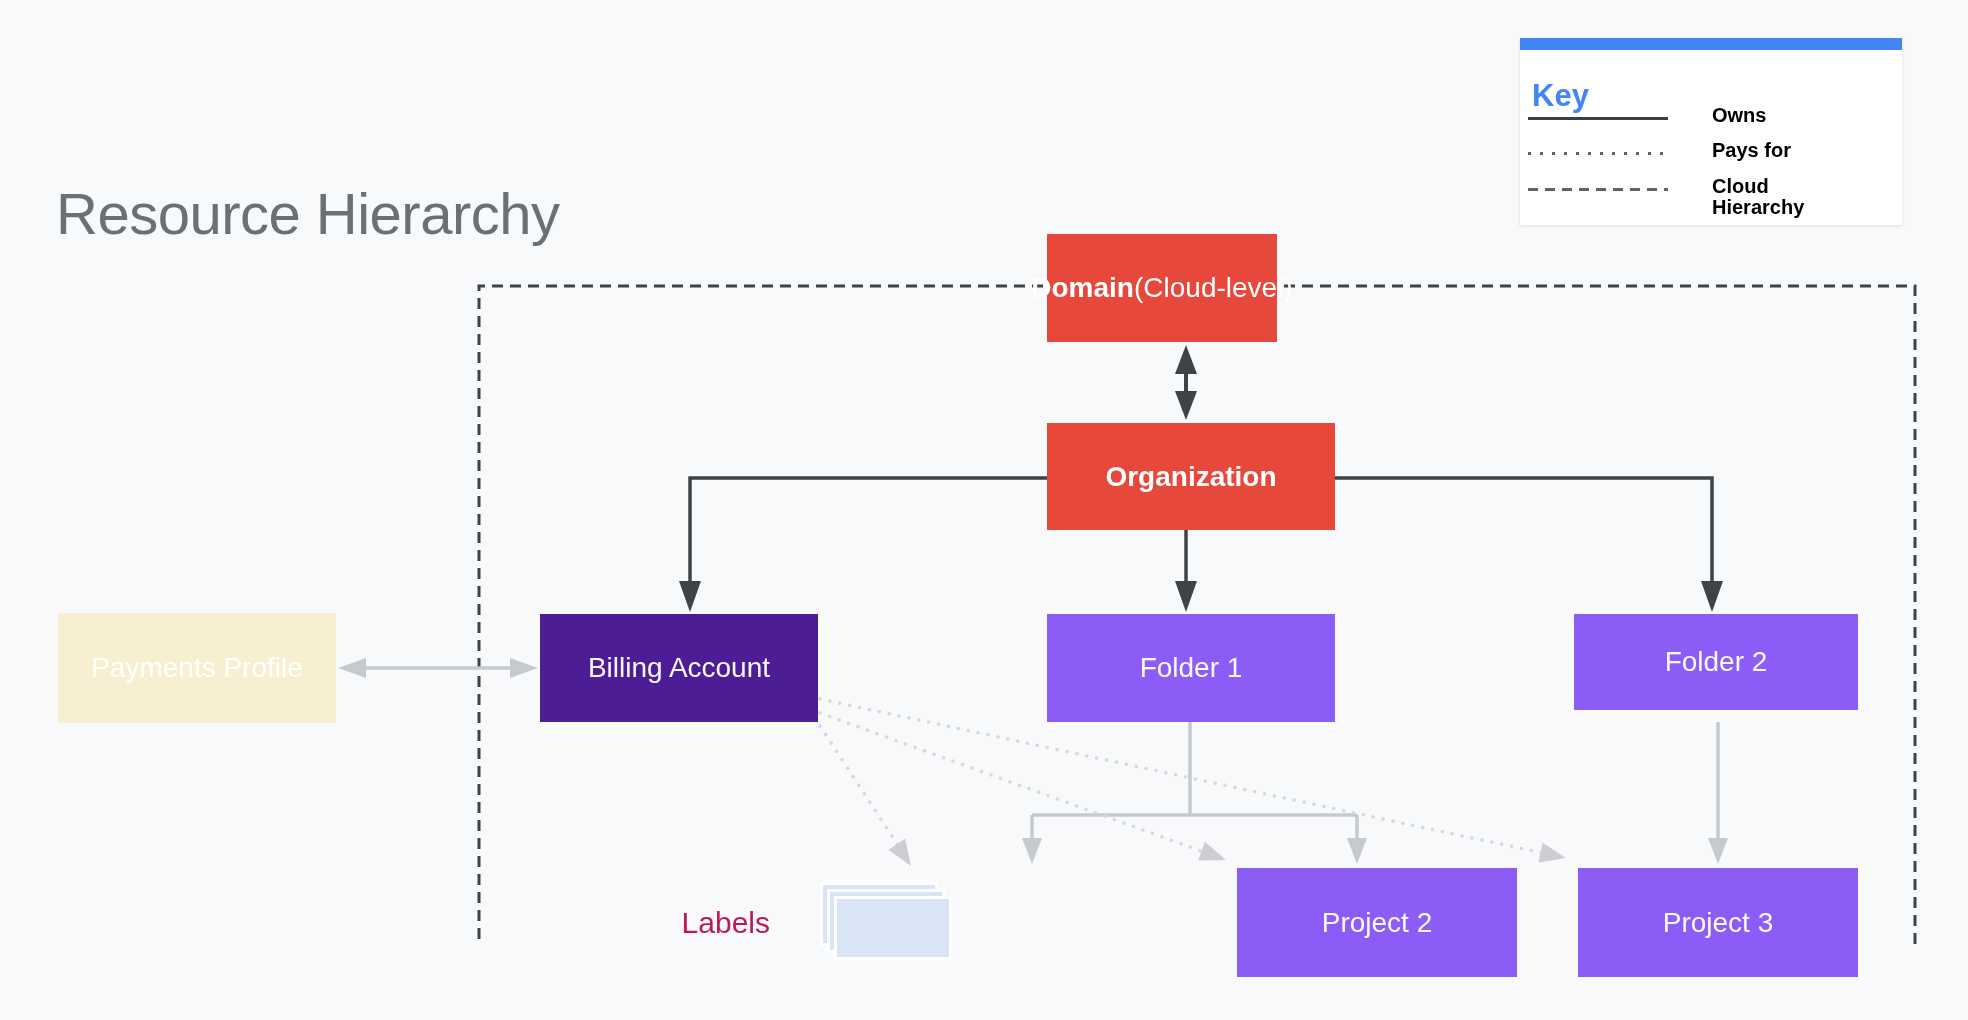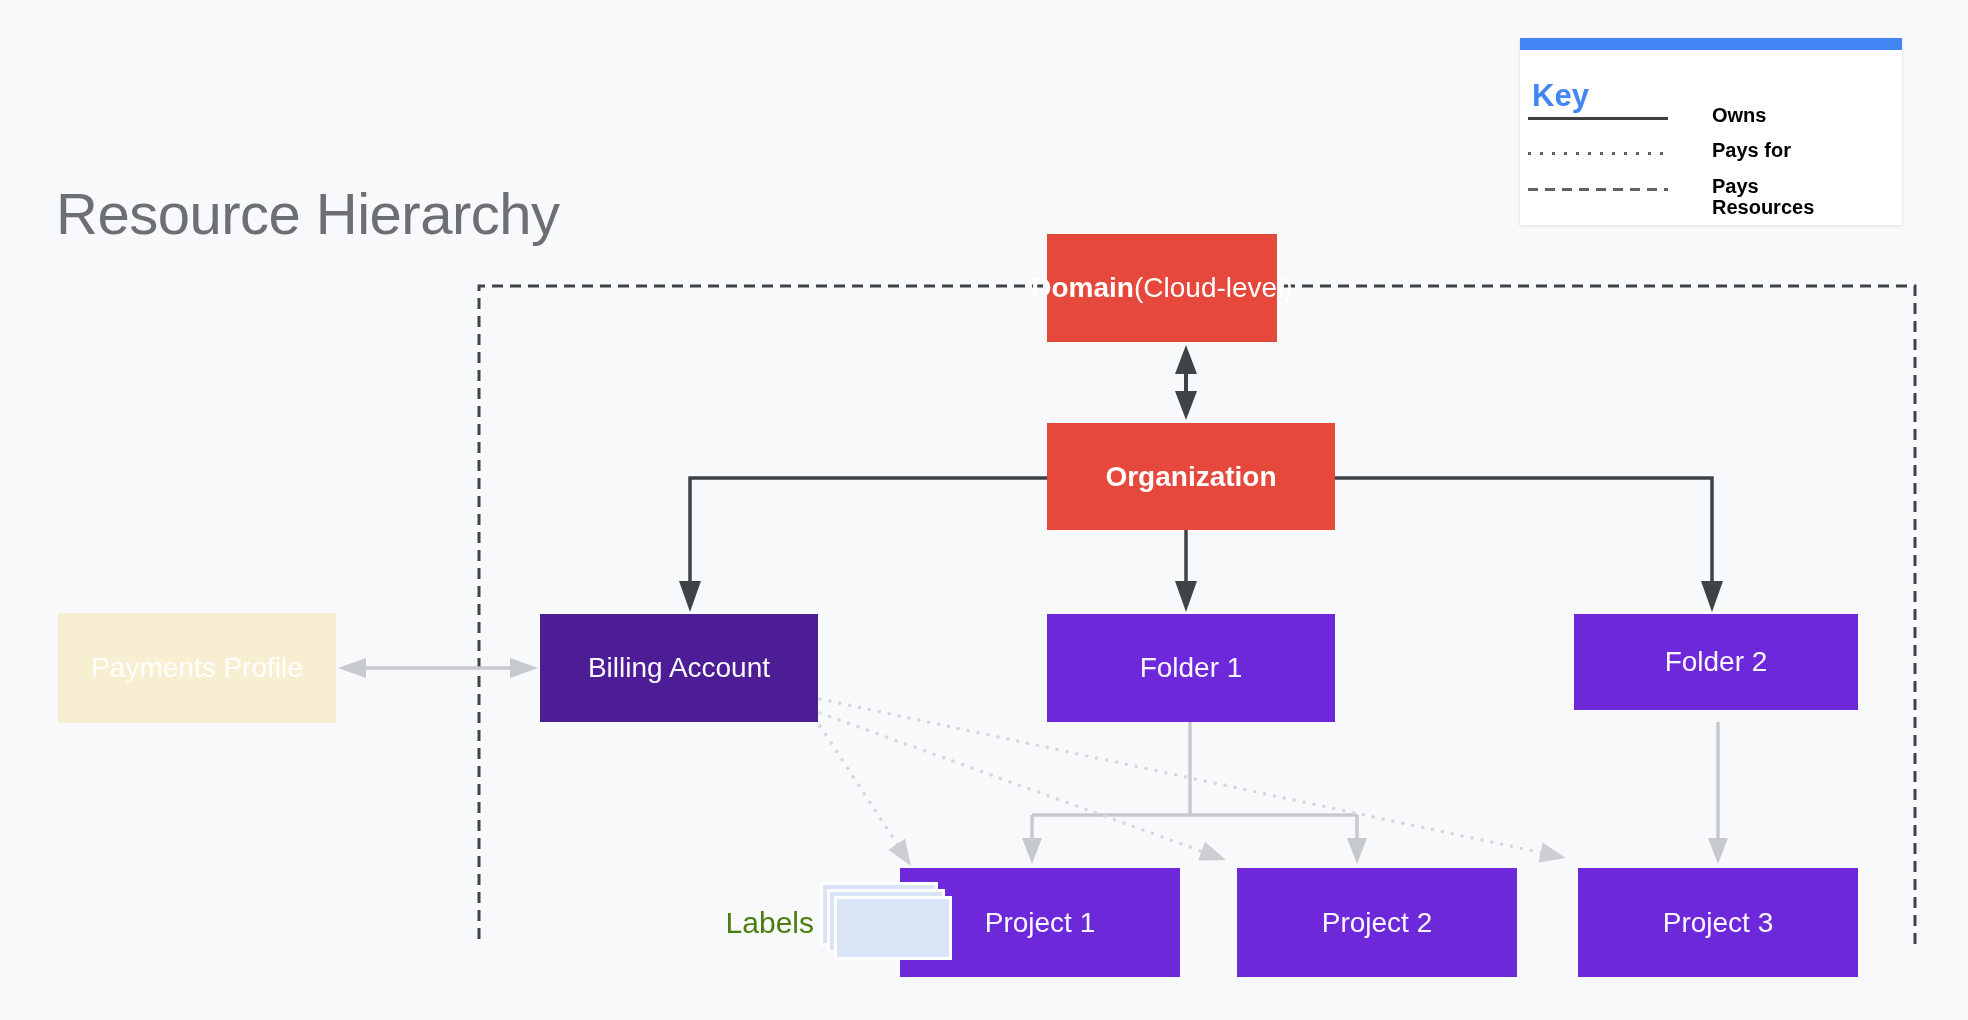--- a/index.html
+++ b/index.html
@@ -4,36 +4,36 @@
 <style>
   html,body{margin:0;padding:0;background:#f8f9fa;}
   #canvas{position:relative;width:1968px;height:1020px;background:#f8f9fa;overflow:hidden;
           font-family:"Liberation Sans","DejaVu Sans",sans-serif;}
   #connector-layer{position:absolute;left:0;top:0;z-index:1;}
   .page-title{position:absolute;left:56px;top:180px;font-size:58px;font-weight:400;
               color:#6c6f73;letter-spacing:-0.5px;z-index:2;}
   .node{position:absolute;display:flex;align-items:center;justify-content:center;
         font-size:28px;color:#ffffff;z-index:3;text-align:center;white-space:nowrap;}
   .node.red{background:#e6483c;}
-  .node.blue{background:#6d28d9;color:rgba(255,255,255,0.96);}
+  .node.blue{background:#8b5cf6;color:rgba(255,255,255,0.96);}
   .node.green{background:#4c1d95;color:rgba(255,255,255,0.97);}
   .node.cream{background:#f8efd3;color:rgba(255,255,255,0.97);}
   .node .bold{font-weight:700;}
   .node .gap{display:inline-block;width:8px;}
   #domain-node{left:1047px;top:234px;width:230px;height:108px;}
   #organization-node{left:1047px;top:423px;width:288px;height:107px;font-weight:700;}
   #payments-node{left:58px;top:613px;width:278px;height:110px;}
   #billing-node{left:540px;top:614px;width:278px;height:108px;}
   #folder1-node{left:1047px;top:614px;width:288px;height:108px;}
   #folder2-node{left:1574px;top:614px;width:284px;height:96px;}
   #project1-node{left:900px;top:868px;width:280px;height:109px;}
   #project2-node{left:1237px;top:868px;width:280px;height:109px;}
   #project3-node{left:1578px;top:868px;width:280px;height:109px;}
-  .labels-caption{position:absolute;left:656px;top:906px;width:158px;text-align:right;
-                  font-size:30px;color:#4d7c0f;z-index:4;}
+  .labels-caption{position:absolute;left:612px;top:906px;width:158px;text-align:right;
+                  font-size:30px;color:#be185d;z-index:4;}
   .label-card{position:absolute;width:118px;height:64px;background:#d9e4f7;
               border:3px solid #ffffff;box-sizing:border-box;z-index:4;}
   #label-card-back{left:820px;top:882px;}
   #label-card-mid{left:827px;top:889px;}
   #label-card-front{left:834px;top:896px;}
   
   .key-box{position:absolute;left:1520px;top:38px;width:382px;height:187px;background:#ffffff;
            box-shadow:0 1px 3px rgba(60,64,67,0.15);z-index:6;}
   .key-topbar{position:absolute;left:0;top:0;width:100%;height:12px;background:#4285f4;}
   .key-title{position:absolute;left:12px;top:40px;font-size:31px;font-weight:700;color:#4285f4;}
@@ -106,39 +106,36 @@
   </div>
   <div class="node green" id="billing-node">
     <span>Billing Account</span>
   </div>
   <div class="node blue" id="folder1-node">
     <span>Folder 1</span>
   </div>
   <div class="node blue" id="folder2-node">
     <span>Folder 2</span>
   </div>
-  <div class="node blue" id="project1-node">
-    <span>Project 1</span>
-  </div>
   <div class="node blue" id="project2-node">
     <span>Project 2</span>
   </div>
   <div class="node blue" id="project3-node">
     <span>Project 3</span>
   </div>
 
   <div class="label-card" id="label-card-back"></div>
   <div class="label-card" id="label-card-mid"></div>
   <div class="label-card" id="label-card-front"></div>
   <div class="labels-caption">Labels</div>
 
   <div class="key-box">
     <div class="key-topbar"></div>
     <div class="key-title">Key</div>
     <div class="key-sample solid" id="key-sample-owns"></div>
     <div class="key-label" id="key-label-owns">Owns</div>
     <div class="key-sample dotted" id="key-sample-pays"></div>
     <div class="key-label" id="key-label-pays">Pays for</div>
     <div class="key-sample dashed" id="key-sample-cloud"></div>
-    <div class="key-label" id="key-label-cloud">Pays Resources</div>
+    <div class="key-label" id="key-label-cloud">Cloud Hierarchy</div>
   </div>
 
 </div>
 
 </body></html>

